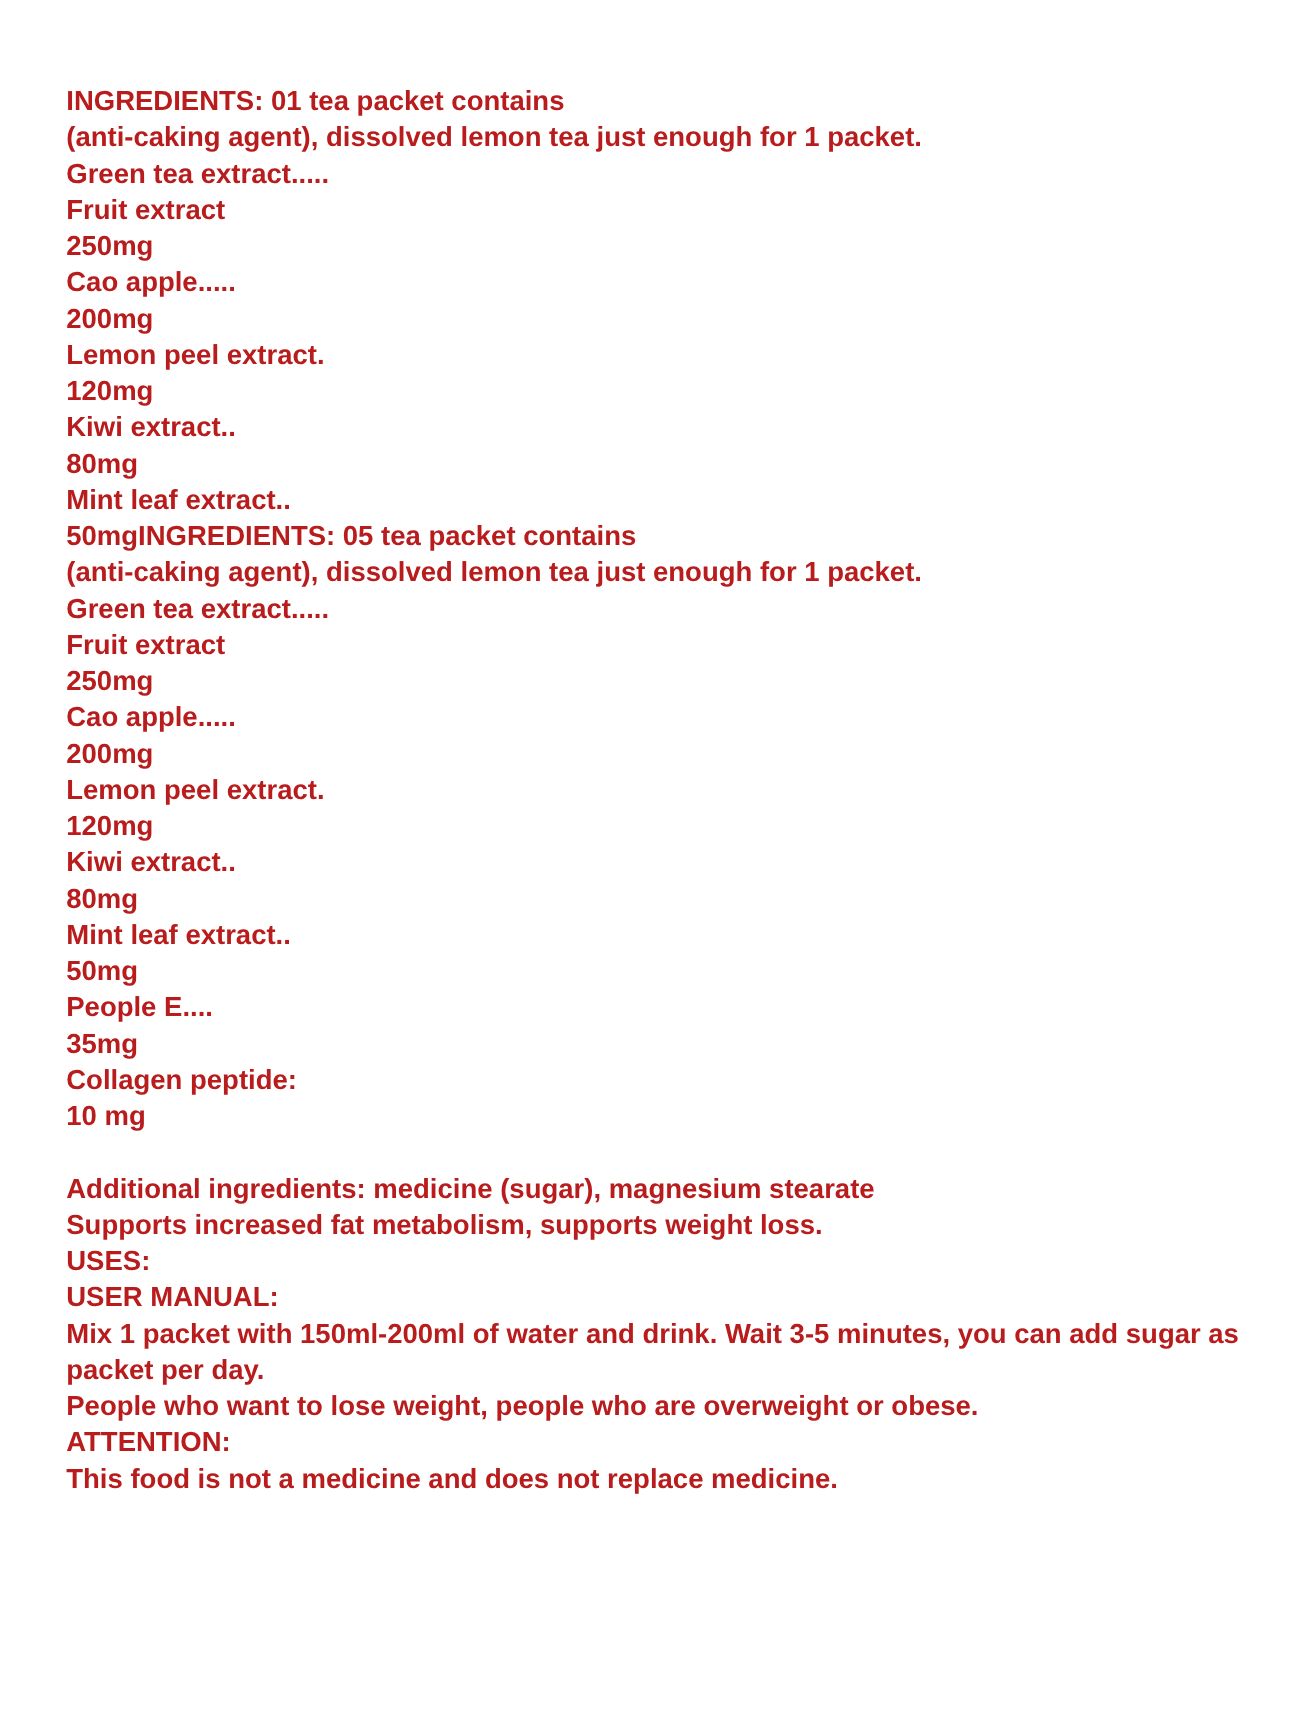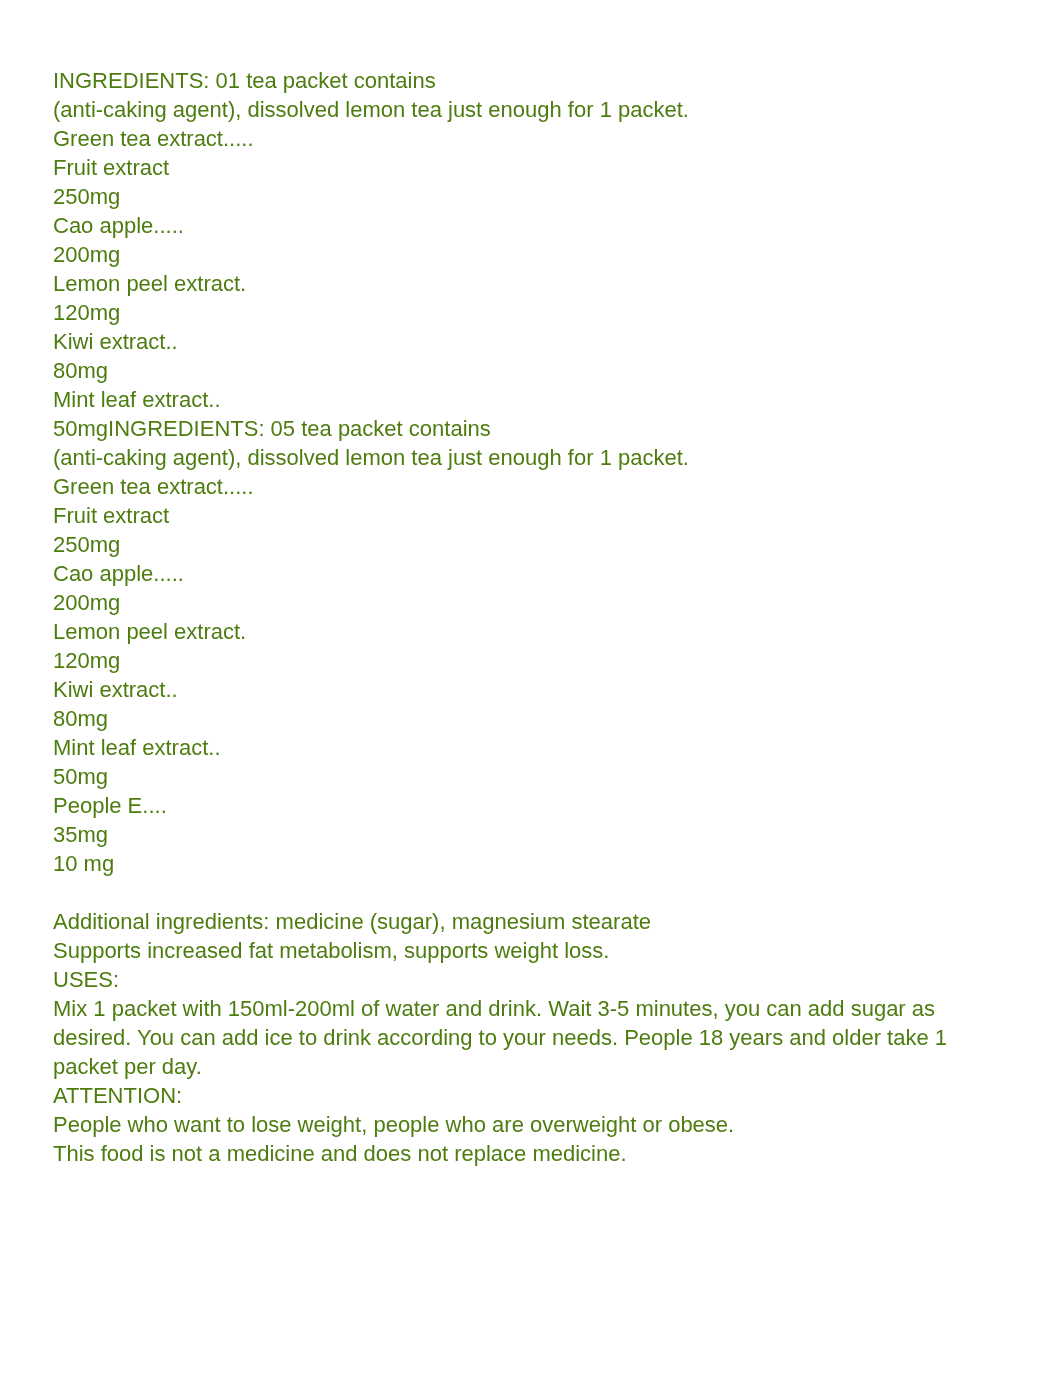--- a/index.html
+++ b/index.html
@@ -19,22 +19,22 @@
     left: 53px;
     right: 50px;
     color: #000000;
   }
   .line {
     font-family: "Liberation Sans", sans-serif;
     font-size: 22px;
     line-height: 29px;
     min-height: 29px;
     white-space: pre;
-    color: #4d7c0f;
-    font-weight: 400;
+    color: #b91c1c;
+    font-weight: 700;
     letter-spacing: 0;
   }
 </style>
 </head>
 <body>
 
 <div class="doc">
   <div class="line">INGREDIENTS: 01 tea packet contains</div>
   <div class="line">(anti-caking agent), dissolved lemon tea just enough for 1 packet.</div>
   <div class="line">Green tea extract.....</div>
@@ -55,24 +55,25 @@
   <div class="line">Cao apple.....</div>
   <div class="line">200mg</div>
   <div class="line">Lemon peel extract.</div>
   <div class="line">120mg</div>
   <div class="line">Kiwi extract..</div>
   <div class="line">80mg</div>
   <div class="line">Mint leaf extract..</div>
   <div class="line">50mg</div>
   <div class="line">People E....</div>
   <div class="line">35mg</div>
+  <div class="line">Collagen peptide:</div>
   <div class="line">10 mg</div>
   <div class="line"></div>
   <div class="line">Additional ingredients: medicine (sugar), magnesium stearate</div>
   <div class="line">Supports increased fat metabolism, supports weight loss.</div>
   <div class="line">USES:</div>
+  <div class="line">USER MANUAL:</div>
   <div class="line">Mix 1 packet with 150ml-200ml of water and drink. Wait 3-5 minutes, you can add sugar as</div>
-  <div class="line">desired. You can add ice to drink according to your needs. People 18 years and older take 1</div>
   <div class="line">packet per day.</div>
+  <div class="line">People who want to lose weight, people who are overweight or obese.</div>
   <div class="line">ATTENTION:</div>
-  <div class="line">People who want to lose weight, people who are overweight or obese.</div>
   <div class="line">This food is not a medicine and does not replace medicine.</div>
 </div>
 
 </body></html>

